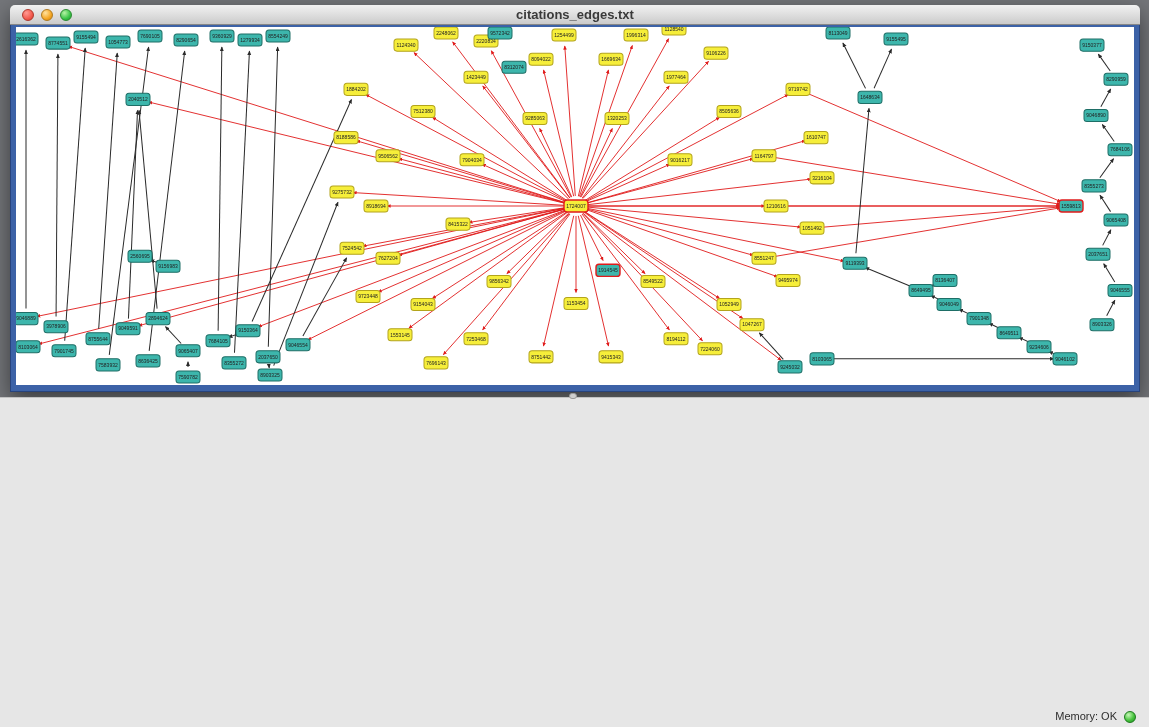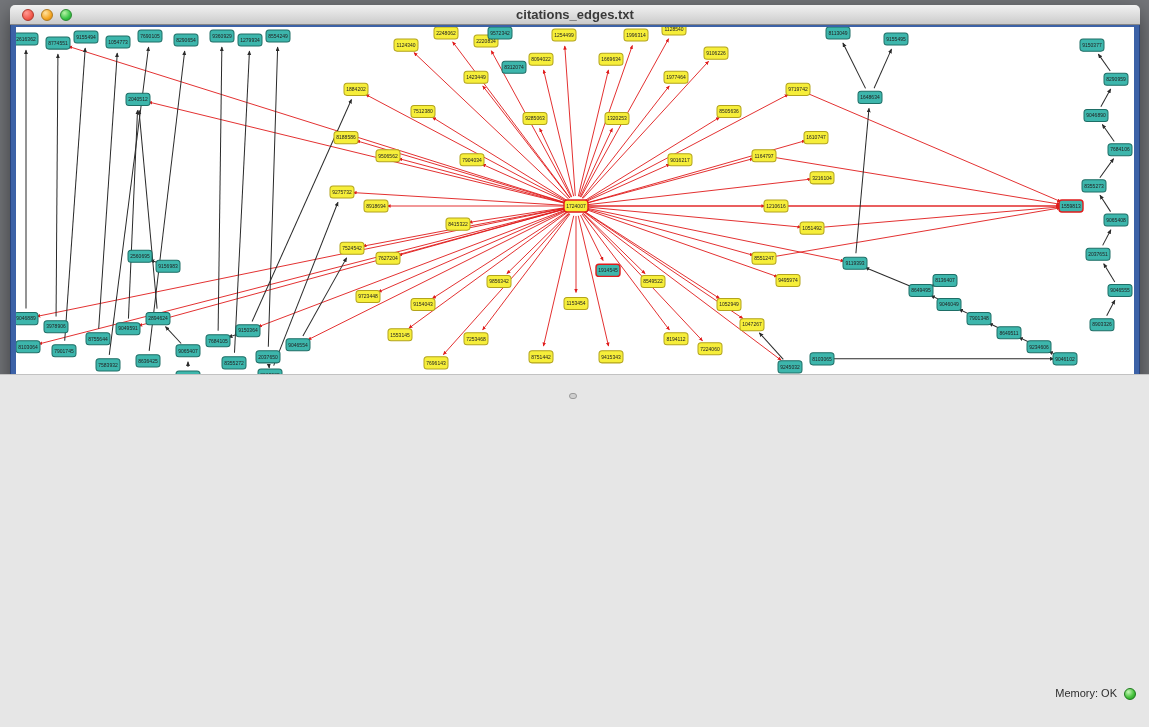--- a/index.html
+++ b/index.html
@@ -19,21 +19,21 @@
   .light.yellow{ background:radial-gradient(circle at 35% 30%, #ffe2a0,#f5a623 60%,#c97f14); border:1px solid #b07a1e; }
   .light.green { background:radial-gradient(circle at 35% 30%, #b6f2a5,#39c447 60%,#1f8f2c); border:1px solid #2c8a30; }
   .wtitle { position:absolute; left:0; right:0; top:0; line-height:20px; text-align:center;
     font-size:13px; font-weight:bold; color:#3a3a3a; }
   .canvas-frame { position:absolute; top:20px; left:0; right:0; bottom:0;
     background:#3c62a7; border:1px solid #27437c; border-top:none; padding:2px 5px 6px 5px; }
   .canvas { width:100%; height:100%; background:#ffffff; position:relative; overflow:hidden; }
   .canvas svg { width:100%; height:100%; display:block; }
 
   
-  .panel-region { position:absolute; top:374px; left:0; width:1149px; height:330px;
+  .panel-region { position:absolute; top:397px; left:0; width:1149px; height:330px;
     background:#e6e6e6; border-top:1px solid #c2c2c2; }
   .splitter-dot { position:absolute; left:569px; top:393px; width:8px; height:6px;
     border-radius:3px; background:#cfcfcf; border:1px solid #9a9a9a; }
 
   
   .statusbar { position:absolute; bottom:0; left:0; width:1149px; height:24px; }
   .mem-label { position:absolute; right:32px; bottom:5px; font-size:11px; color:#2e2e2e; }
   .mem-led { position:absolute; right:13px; bottom:4px; width:12px; height:12px; border-radius:50%;
     background:radial-gradient(circle at 35% 30%, #c7f7b8, #49c43f 55%, #1f8f22); border:1px solid #1c7a1c; }
 </style>

